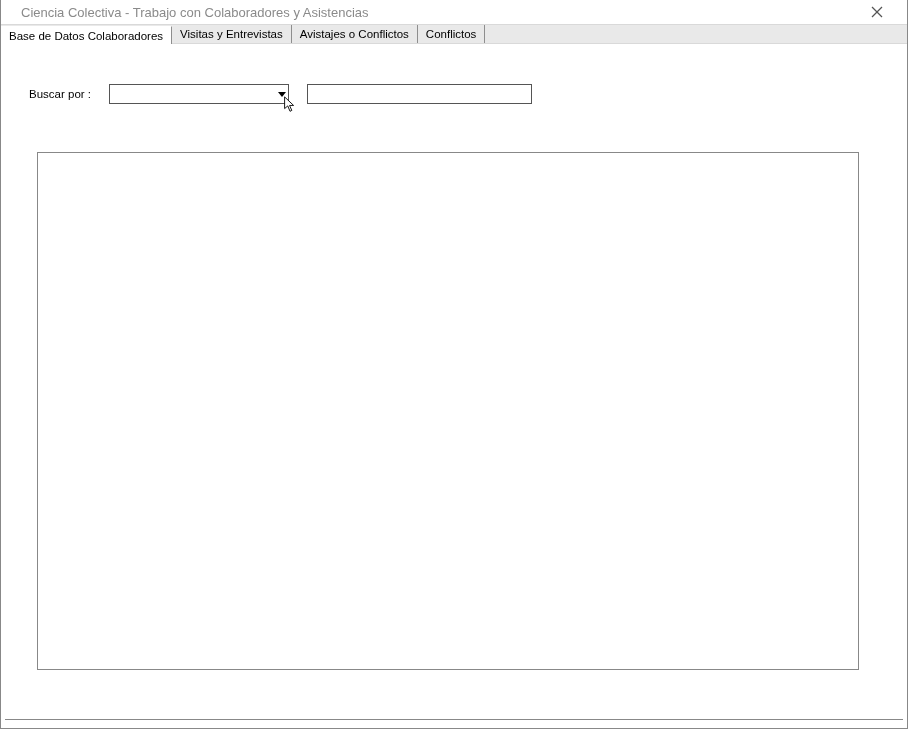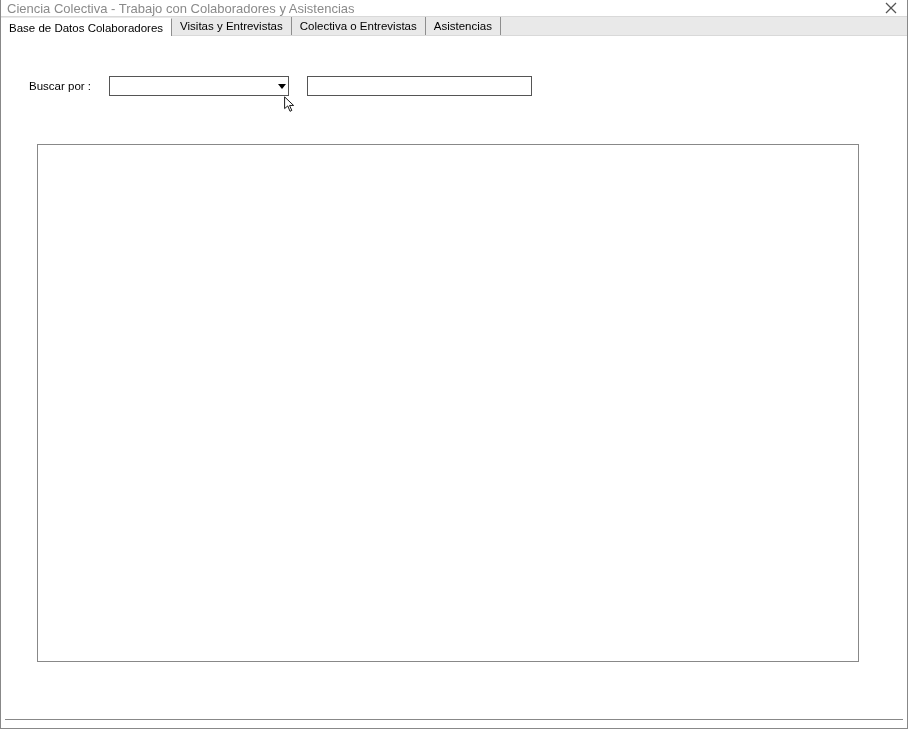--- a/index.html
+++ b/index.html
@@ -12,25 +12,25 @@
       font-size: 12px;
       background: #ffffff;
       width: 908px;
       height: 729px;
       overflow: hidden;
       position: relative;
       border: 1px solid #888;
       border-top: none;
     }
     .titlebar {
-      height: 16px;
+      height: 24px;
       display: flex;
       align-items: center;
       justify-content: space-between;
-      padding: 0 6px;
+      padding: 0 20px;
       background: #ffffff;
       color: #8a8a8a;
       font-size: 13px;
     }
     .titlebar .title-text {
       white-space: nowrap;
     }
     .titlebar .close-btn {
       width: 20px;
       height: 20px;
@@ -147,24 +147,24 @@
 </div>
 
 <div class="tabstrip">
   <div class="tab active">
     <span>Base de Datos Colaboradores</span>
   </div>
   <div class="tab">
     <span>Visitas y Entrevistas</span>
   </div>
   <div class="tab">
-    <span>Colectiva o Entrevistas</span>
+    <span>Avistajes o Conflictos</span>
   </div>
   <div class="tab">
-    <span>Asistencias</span>
+    <span>Conflictos</span>
   </div>
 </div>
 
 <div class="content">
   <div class="search-row">
     <span class="search-label">Buscar por :</span>
     <div class="combo">
       <span></span>
       <div class="arrow"></div>
     </div>

